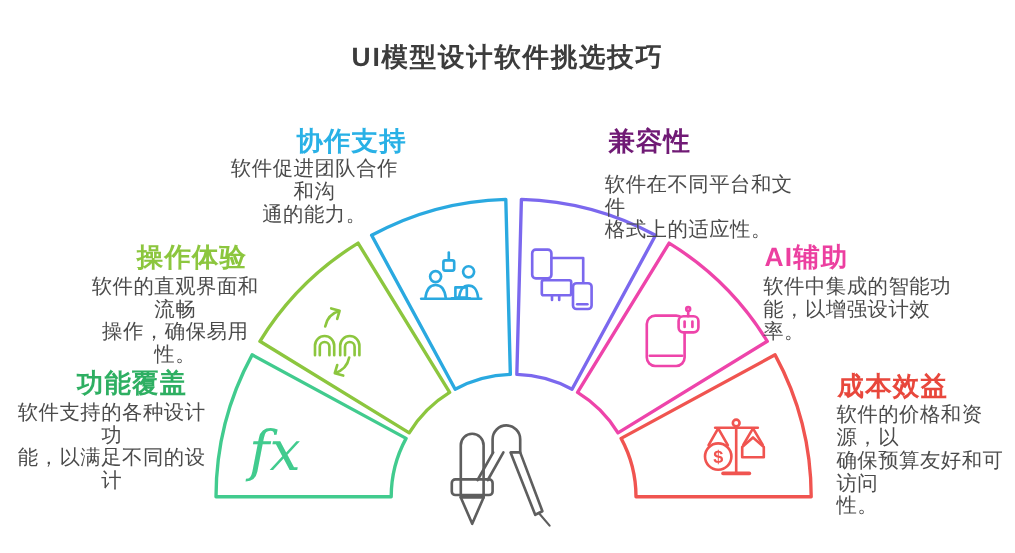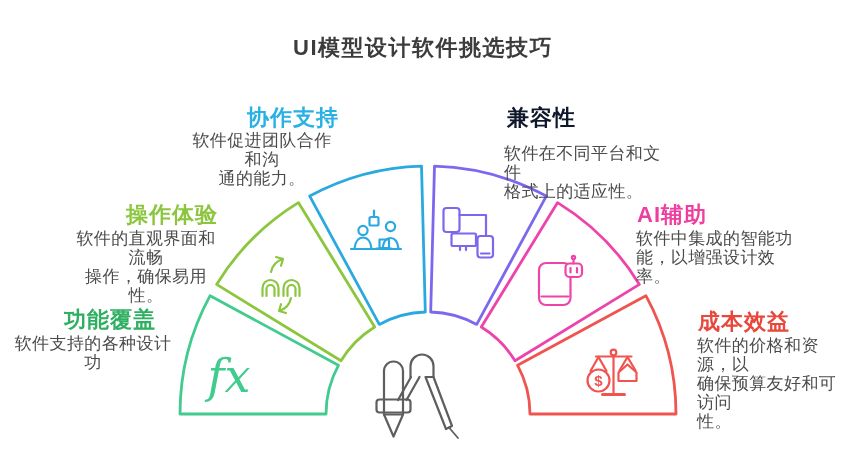--- a/index.html
+++ b/index.html
@@ -24,21 +24,21 @@
   .cat-desc{
     position:absolute;
     font-size:17px;line-height:19px;letter-spacing:0.4px;
     color:#4B4B4B;
   }
   .align-c{text-align:center;}
   .align-l{text-align:left;}
   
   #label-function-coverage{left:64px;top:305px;}
   #desc-function-coverage{left:14px;top:334px;width:158px;}
-  #label-operation-experience{left:126px;top:200px;}
+  #label-operation-experience{left:114px;top:200px;}
   #desc-operation-experience{left:70px;top:229px;width:152px;}
   #label-collaboration-support{left:247px;top:103px;}
   #desc-collaboration-support{left:190px;top:131px;width:144px;}
   #label-compatibility{left:507px;top:103px;}
   #desc-compatibility{left:504px;top:144px;width:160px;}
   #label-ai-assist{left:637px;top:200px;}
   #desc-ai-assist{left:636px;top:229px;width:160px;}
   #label-cost-effectiveness{left:698px;top:307px;}
   #desc-cost-effectiveness{left:697px;top:336px;width:150px;}
   svg{position:absolute;left:0;top:0;}
@@ -121,35 +121,36 @@
       <path d="M 410.5,377 V 366 A 11.5 11.5 0 0 1 433.5,366 V 377"></path>
       <path d="M 411,377 L 398,400 M 419.5,377 L 406.5,400"></path>
       <path d="M 425.5,377 L 433.5,377 L 452,426 L 446,429 Z"></path>
       <path d="M 449,427.5 L 458,438" stroke-width="1.8"></path>
     </g>
   </svg>
 
   <div class="cat-label" id="label-function-coverage" style="color: rgb(46, 175, 98);">功能覆盖</div>
   <div class="cat-desc align-c" id="desc-function-coverage">
     <div>软件支持的各种设计功</div>
+    <div>能，以满足不同的设计</div>
   </div>
 
   <div class="cat-label" id="label-operation-experience" style="color: rgb(140, 198, 62);">操作体验</div>
   <div class="cat-desc align-c" id="desc-operation-experience">
     <div>软件的直观界面和流畅</div>
     <div>操作，确保易用性。</div>
   </div>
 
   <div class="cat-label" id="label-collaboration-support" style="color: rgb(41, 177, 230);">协作支持</div>
   <div class="cat-desc align-c" id="desc-collaboration-support">
     <div>软件促进团队合作和沟</div>
     <div>通的能力。</div>
   </div>
 
-  <div class="cat-label" id="label-compatibility" style="color: #0f172a;">兼容性</div>
+  <div class="cat-label" id="label-compatibility" style="color: #701a75;">兼容性</div>
   <div class="cat-desc align-l" id="desc-compatibility">
     <div>软件在不同平台和文件</div>
     <div>格式上的适应性。</div>
   </div>
 
   <div class="cat-label" id="label-ai-assist" style="color: rgb(236, 63, 160); text-align: right;">AI辅助</div>
   <div class="cat-desc align-l" id="desc-ai-assist">
     <div>软件中集成的智能功</div>
     <div>能，以增强设计效率。</div>
   </div>

